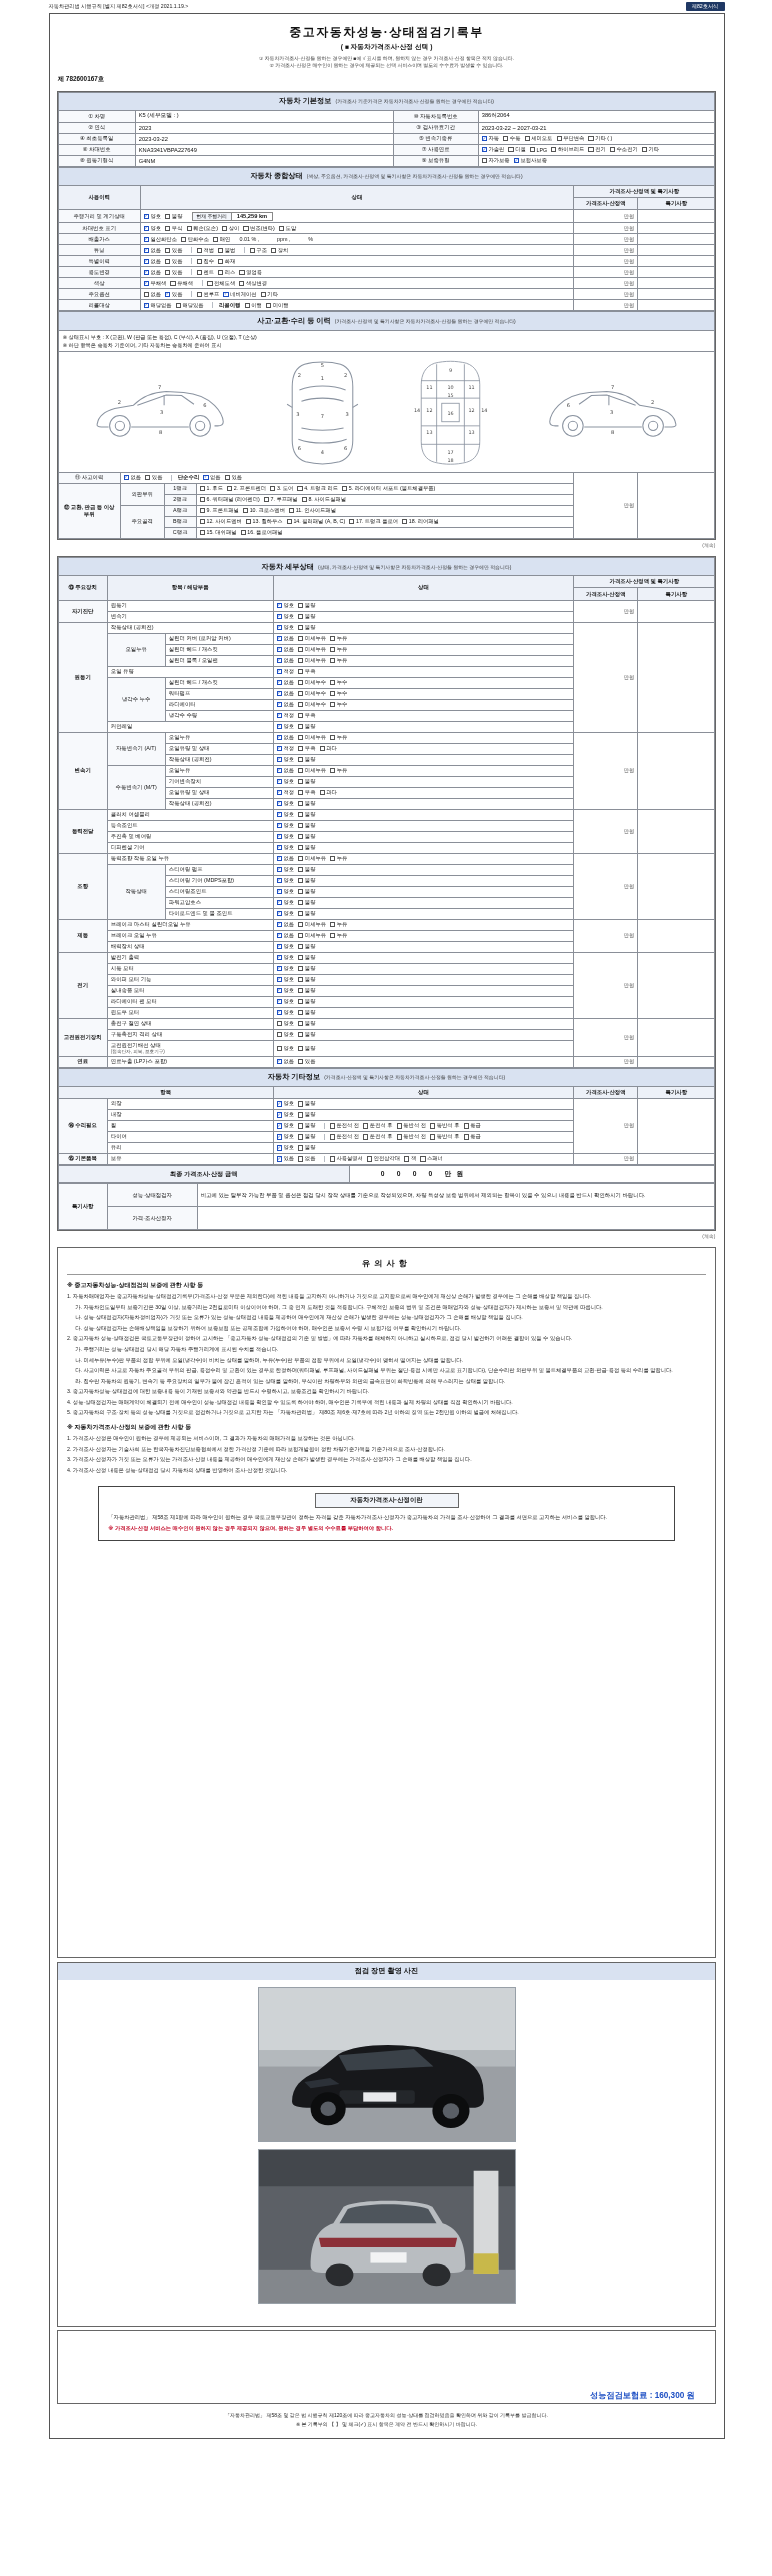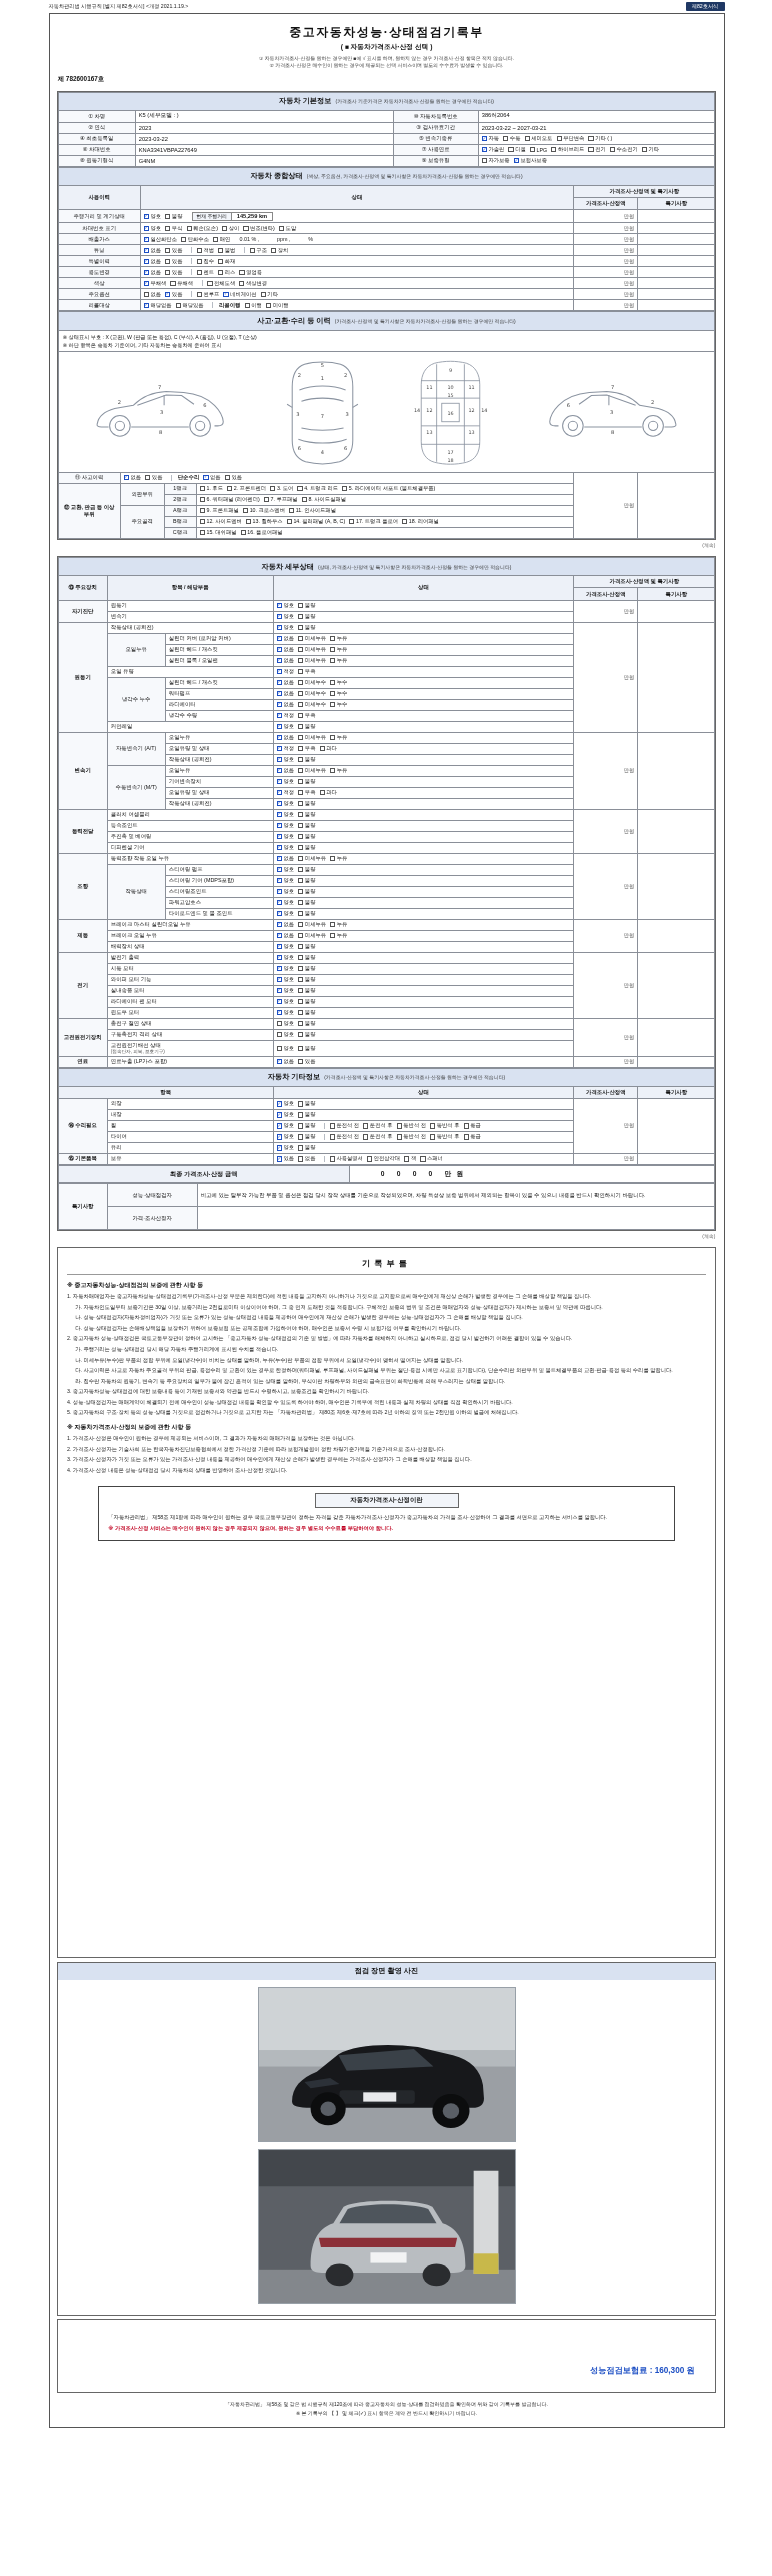--- a/index.html
+++ b/index.html
@@ -44,24 +44,24 @@
   .final-value{font-weight:bold;font-size:6.7px;letter-spacing:5.2px;padding-left:31px}
   .optext{font-size:5.4px;line-height:1.5;height:23px;vertical-align:middle}
   .notice-box{padding:5.2px 9.3px 8.2px;min-height:711px}
   .notice-title{text-align:center;font-weight:bold;font-size:8.2px;letter-spacing:4.1px;padding:4.1px 0 5.2px;border-bottom:0.5px solid #999;margin-bottom:5.2px}
   .n-h{font-weight:bold;font-size:6px;margin:6.2px 0 2.1px}
   .n-p{font-size:5.3px;line-height:1.6;margin:2.1px 0;text-align:justify;color:#1b1b1b}
   .n-s{margin-left:8.2px}
   .defbox{border:0.7px solid #444;margin:11.3px 31px 3.1px;padding:6.2px 9.3px}
   .defbox .bt{display:block;width:144px;margin:0 auto 5.2px;text-align:center;font-weight:bold;font-size:6.4px;border:0.5px solid #666;padding:2.1px;background:#f2f5fa}
   .red{color:#c00020;font-weight:bold}
-  .photos-box{padding-bottom:11px}
+  .photos-box{padding-bottom:22px}
   .photo{width:258px;height:155px;border:0.5px solid #98a0a8;margin:7.2px auto 0;overflow:hidden;background:#ccc}
   .sign-area{height:72px;position:relative;background:#fff}
-  .insurance{position:absolute;right:20.6px;bottom:16px;color:#1d4fc4;font-weight:bold;font-size:8.2px}
+  .insurance{position:absolute;right:20.6px;bottom:2px;color:#1d4fc4;font-weight:bold;font-size:8.2px}
   .footer-lines{margin-top:7.2px;text-align:center;font-size:5px;color:#222;line-height:1.7}
 </style>
 </head>
 <body>
 
 <div class="top-strip">
   <span class="form-ref">자동차관리법 시행규칙 [별지 제82호서식] &lt;개정 2021.1.19.&gt;</span>
   <span class="badge">제82호서식</span>
 </div>
 
@@ -1248,21 +1248,21 @@
           <tr>
             <td class="lbl">가격·조사산정자</td>
             <td class="optext"></td>
           </tr>
         </tbody>
     </table>
   </div>
   <div class="contnote">(계속)</div>
 
   <div class="group-box notice-box">
-    <div class="notice-title">기록부를</div>
+    <div class="notice-title">유의사항</div>
     <div id="notice-blocks">
         <p class="n-h">※ 중고자동차성능·상태점검의 보증에 관한 사항 등</p>
         <p class="n-p">1. 자동차매매업자는 중고자동차성능·상태점검기록부(가격조사·산정 부분은 제외한다)에 적힌 내용을 고지하지 아니하거나 거짓으로 고지함으로써 매수인에게 재산상 손해가 발생한 경우에는 그 손해를 배상할 책임을 집니다.</p>
         <p class="n-p n-s">가. 자동차인도일부터 보증기간은 30일 이상, 보증거리는 2천킬로미터 이상이어야 하며, 그 중 먼저 도래한 것을 적용합니다. 구체적인 보증의 범위 및 조건은 매매업자와 성능·상태점검자가 제시하는 보증서 및 약관에 따릅니다.</p>
         <p class="n-p n-s">나. 성능·상태점검자(자동차정비업자)가 거짓 또는 오류가 있는 성능·상태점검 내용을 제공하여 매수인에게 재산상 손해가 발생한 경우에는 성능·상태점검자가 그 손해를 배상할 책임을 집니다.</p>
         <p class="n-p n-s">다. 성능·상태점검자는 손해배상책임을 보장하기 위하여 보증보험 또는 공제조합에 가입하여야 하며, 매수인은 보증서 수령 시 보험가입 여부를 확인하시기 바랍니다.</p>
         <p class="n-p">2. 중고자동차 성능·상태점검은 국토교통부장관이 정하여 고시하는 「중고자동차 성능·상태점검의 기준 및 방법」에 따라 자동차를 해체하지 아니하고 실시하므로, 점검 당시 발견하기 어려운 결함이 있을 수 있습니다.</p>
         <p class="n-p n-s">가. 주행거리는 성능·상태점검 당시 해당 자동차 주행거리계에 표시된 수치를 적습니다.</p>
         <p class="n-p n-s">나. 미세누유(누수)란 부품의 접합 부위에 오일(냉각수)이 비치는 상태를 말하며, 누유(누수)란 부품의 접합 부위에서 오일(냉각수)이 맺혀서 떨어지는 상태를 말합니다.</p>
         <p class="n-p n-s">다. 사고이력은 사고로 자동차 주요골격 부위의 판금, 용접수리 및 교환이 있는 경우로 한정하며(쿼터패널, 루프패널, 사이드실패널 부위는 절단·용접 시에만 사고로 표기합니다), 단순수리란 외판부위 및 볼트체결부품의 교환·판금·용접 등의 수리를 말합니다.</p>

